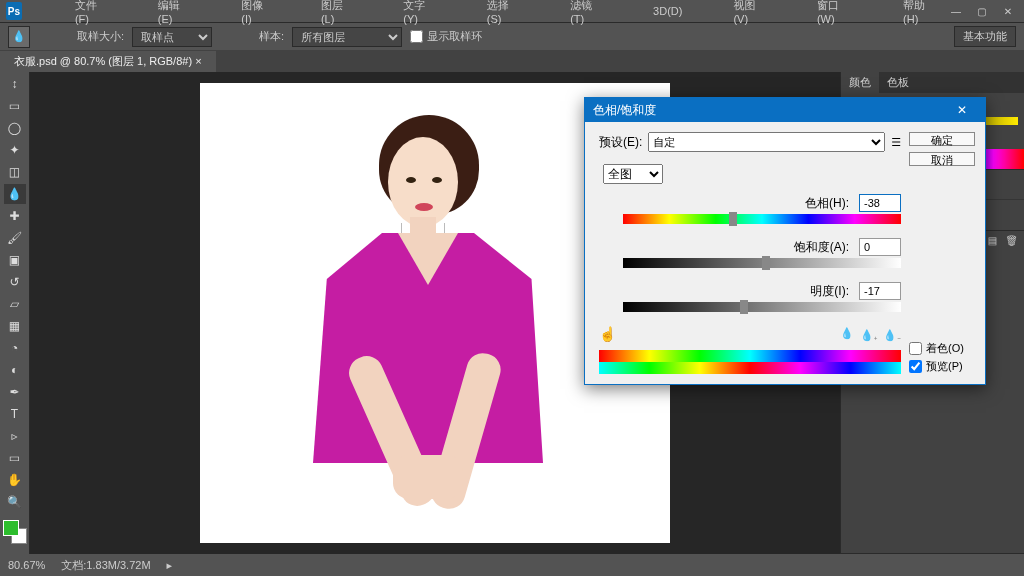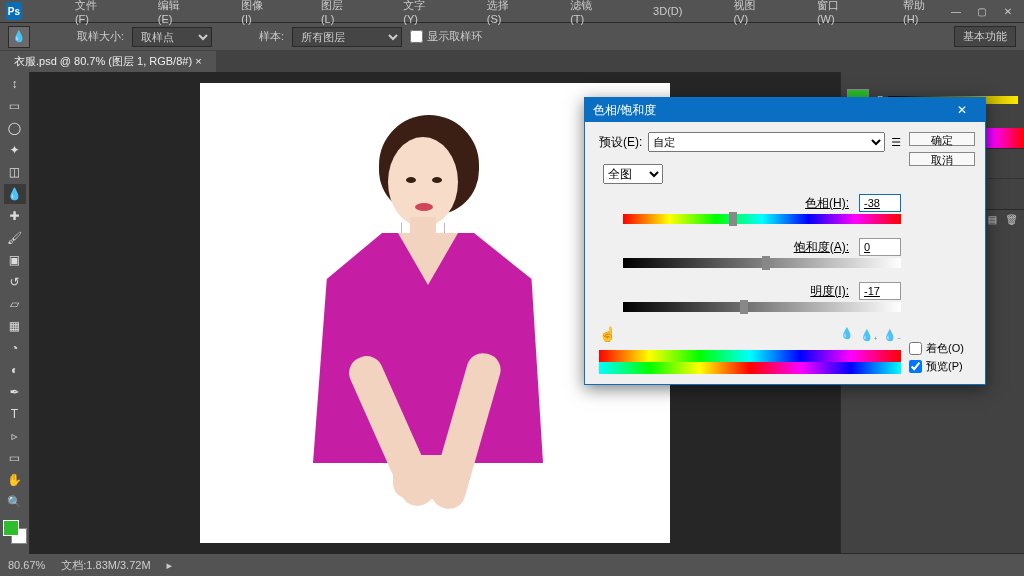--- a/index.html
+++ b/index.html
@@ -62,21 +62,21 @@
 .dialog { position:absolute; left:584px; top:97px; width:402px; background:#f0f0f0; border:1px solid #0a6fc2; box-shadow:0 4px 16px rgba(0,0,0,.5); color:#000; z-index:10; }
 .dlg-title { height:24px; background:#0a6fc2; color:#fff; display:flex; align-items:center; padding:0 8px; font-size:12px;gap:8px; }
 .dlg-close { margin-left:auto; width:30px; text-align:center; }
 .dlg-body { padding:10px 10px 10px 14px; display:flex; gap:8px; }
 .dlg-left { flex:1; }
 .preset-row { display:flex; align-items:center; gap:6px; margin-bottom:12px; }
 .preset-row label { font-size:12px; }
 .preset-row select { flex:1; height:20px; font-size:11px; }
 .ch-select { width:60px; height:20px; margin-bottom:10px; margin-left:4px; font-size:12px; }
 .slider-group { margin-left:24px; margin-bottom:14px; }
-.srow { display:flex; align-items:center; justify-content:flex-end; gap:10px; margin-bottom:2px;text-decoration:underline; }
+.srow { display:flex; align-items:center; justify-content:flex-end; gap:10px; margin-bottom:2px; }
 .srow label { font-size:12px; }
 .srow input[type=text] { width:42px; height:18px; font-size:11px; text-align:left; padding-left:4px; border:1px solid #0a6fc2; }
 .srow.nob input[type=text] { border-color:#999; }
 .sl-trk { height:10px; background:linear-gradient(90deg,#f00,#ff0,#0f0,#0ff,#00f,#f0f,#f00); margin:2px 0 0; position:relative; }
 .sl-trk.gray { background:linear-gradient(90deg,#000,#fff); }
 .sl-trk.hue { background:linear-gradient(90deg,#f00,#ff0,#0f0,#0ff,#00f,#f0f,#f00); }
 .sl-th { position:absolute; top:-2px; width:8px; height:14px; background:#888; }
 .bottom-row { display:flex; align-items:center; gap:8px; margin-top:10px; }
 .hand { font-size:14px; }
 .pickers { margin-left:auto; display:flex; gap:6px; color:#888; }
@@ -192,20 +192,24 @@
           </div>
         <div class="armL"></div>
           <div class="armR"></div>
         <div class="hands"></div>
       </div>
     </div>
   </div>
 
   <div class="rightpanels">
     <div class="panel">
+      <div class="panel-tabs">
+        <div class="panel-tab active">颜色</div>
+        <div class="panel-tab">色板</div>
+      </div>
       <div class="color-body">
         <div class="color-swatch"></div>
         <div class="rgb-sliders">
           <div class="rgb-row">
               <span>R</span>
               <div class="rgb-bar"></div>
             </div>
         </div>
       </div>
       <div class="spectrum"></div>

